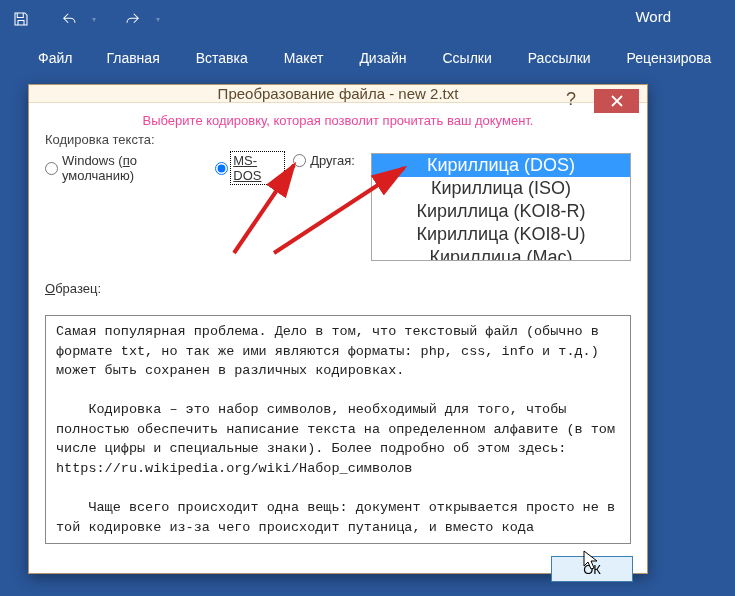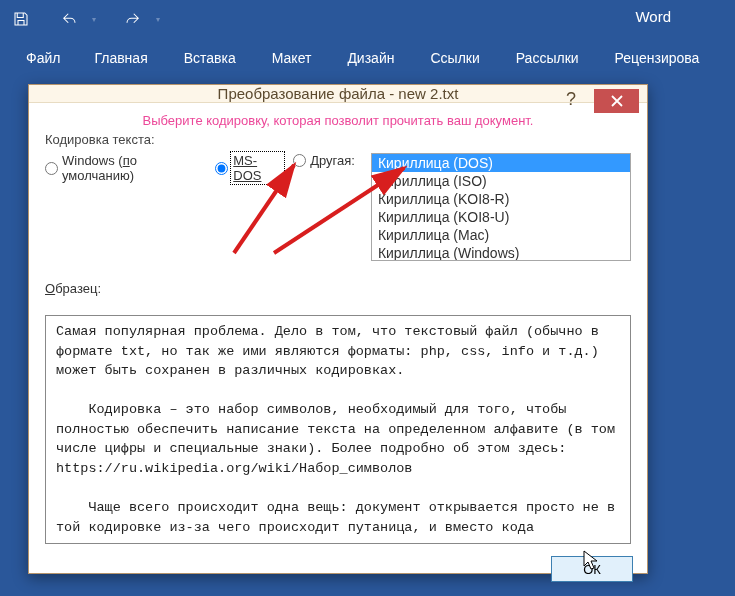--- a/index.html
+++ b/index.html
@@ -13,21 +13,21 @@
     position: absolute; left: 0; top: 0; height: 38px; display: flex; align-items: center; padding-left: 10px; gap: 26px;
     color: #fff;
   }
   .qat-btn { width: 22px; height: 22px; display: inline-flex; align-items: center; justify-content: center; }
   .qat-btn svg { width: 18px; height: 18px; stroke: #fff; fill: none; stroke-width: 1.4; }
   .qat-sep { color: #6c8bbb; font-size: 8px; align-self: center; margin-left:-14px; }
 
   .word-title { position: absolute; top: 8px; right: 64px; color: #fff; font-size: 15px; }
 
   .ribbon-tabs {
-    position: absolute; left: 0; top: 44px; display: flex; align-items: center; padding-left: 10px;
+    position: absolute; left: 0; top: 44px; display: flex; align-items: center; padding-left: 22px;
     color: #fff; font-size: 14px;
   }
   .file-tab {
     background: #2a579a; color: #fff; padding: 6px 16px; font-size: 14px;
   }
   .ribbon-tab { padding: 6px 18px; color: #fff; cursor: default; }
   .ribbon-tabs .ribbon-tab + .ribbon-tab { margin-left: 0; }
 
   
   .dialog {
@@ -50,21 +50,21 @@
   .group-label { font-size: 13px; color:#444; margin-bottom:6px; }
 
   .radio-row { display:flex; align-items:flex-start; gap:10px; font-size:13px; color:#333; }
   .radio-row label { display:inline-flex; align-items:center; gap:4px; cursor:default; }
   .radio-row input[type=radio] { margin:0; }
   .radio-row .msdos { text-decoration: underline; outline: 1px dotted #000; outline-offset:1px; padding:0 1px; }
   .radio-row .u { text-decoration: underline; }
 
   .enc-list {
     margin-left: 6px; width: 272px; height: 108px; border:1px solid #a7a7a7; background:#fff;
-    overflow-y: scroll; font-size:14px;
+    overflow-y: scroll; font-size:18px;text-align:center;
   }
   .enc-item { padding: 1px 6px; color:#333; cursor:default; }
   .enc-item.selected { background:#3399ff; color:#fff; }
 
   .sample-label { margin-top: 20px; font-size:13px; color:#333; }
   .sample-label .u { text-decoration: underline; }
 
   .sample-box {
     margin-top: 19px; flex:1; border:1px solid #888; background:#fff;
     font-family: "Courier New", monospace; font-size: 13.5px; line-height: 1.45;

